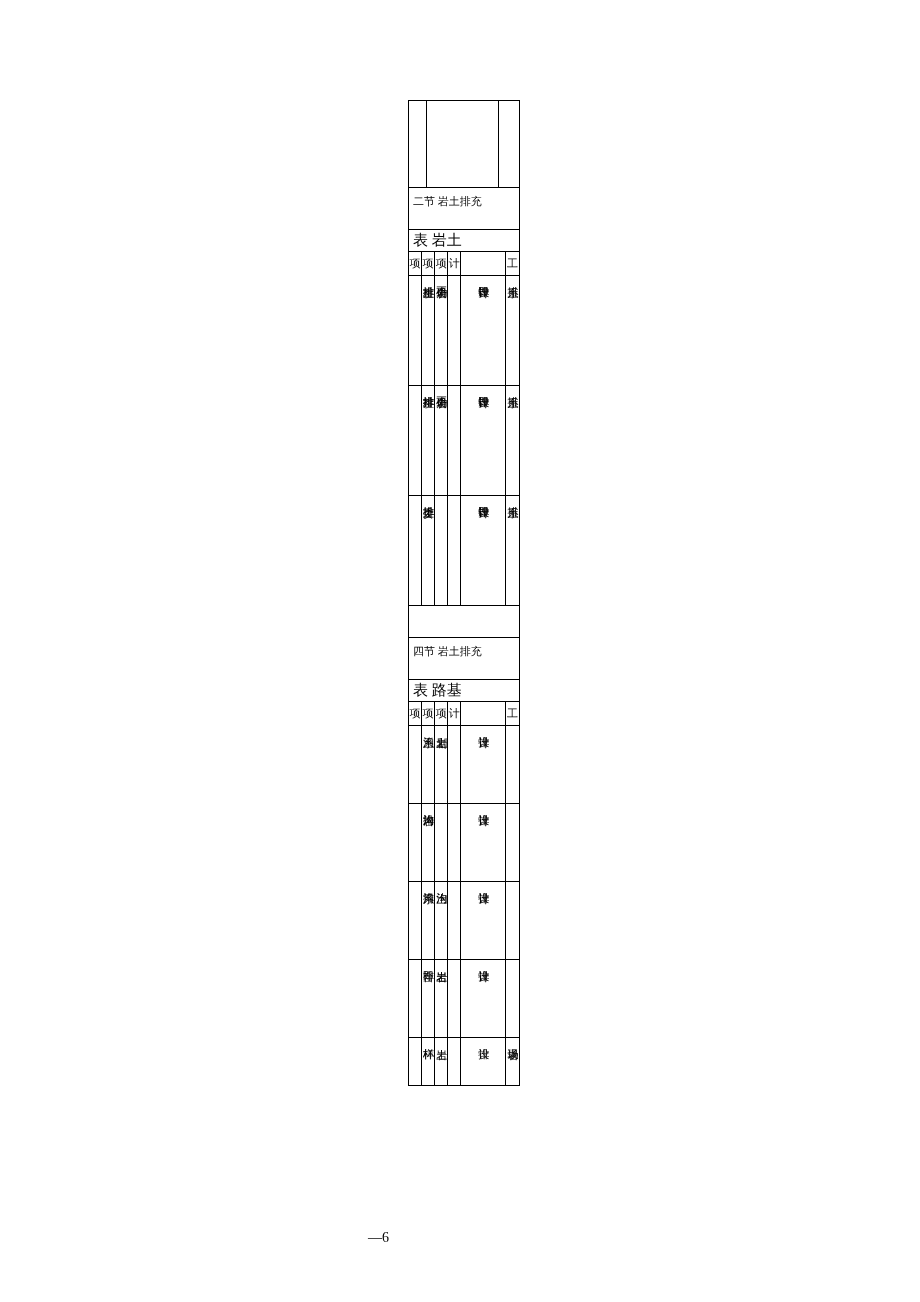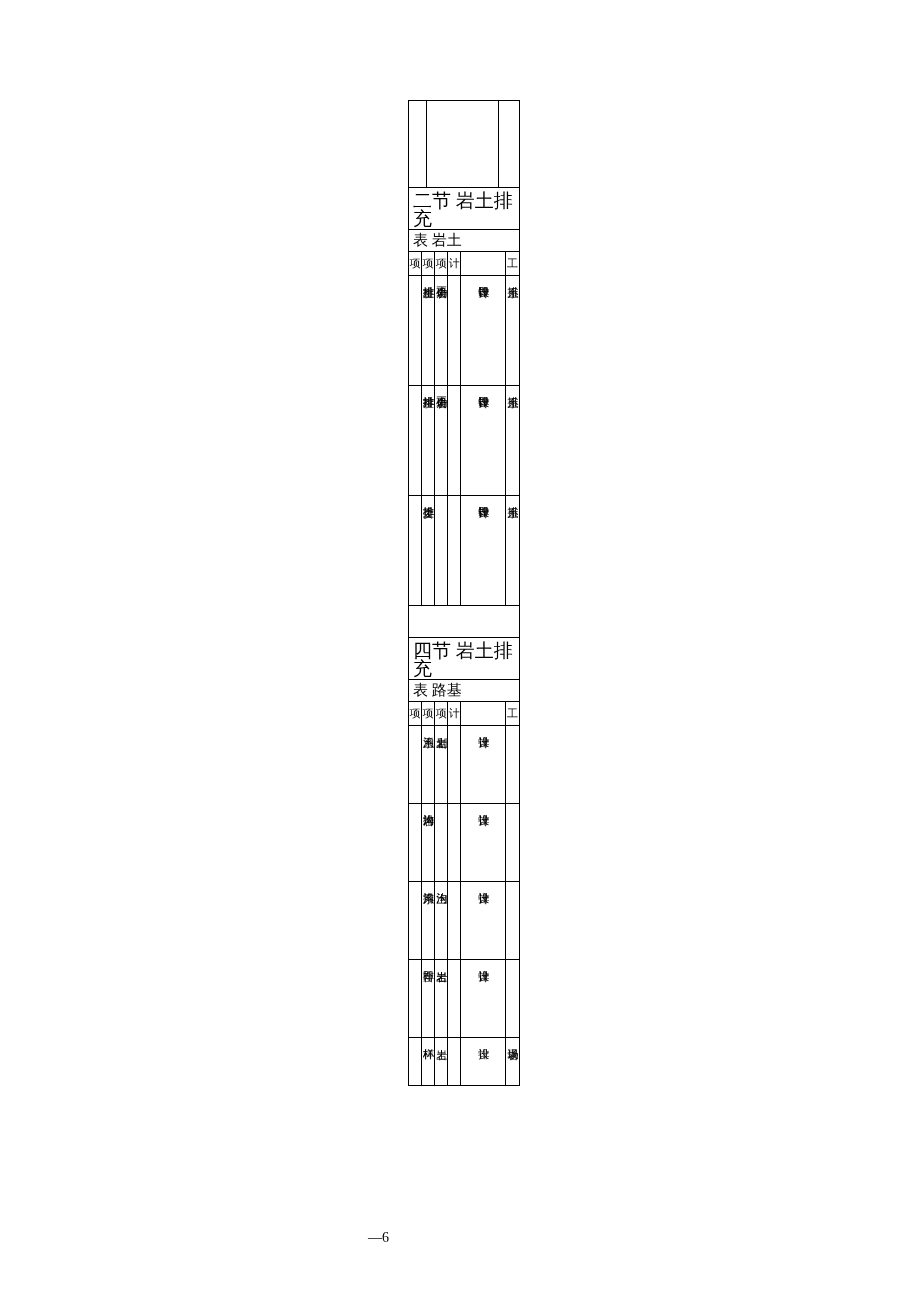--- a/index.html
+++ b/index.html
@@ -33,21 +33,21 @@
       flex: 1;
       border-right: 1px solid #000;
     }
     .empty-block .cell-c {
       width: 20px;
     }
     .section-title {
       border: 1px solid #000;
       border-top: none;
       height: 42px;
-      font-size: 19px;
+      font-size: 11px;
       padding: 4px 2px 2px 4px;
       overflow: hidden;
       line-height: 18px;
     }
     .sub-title {
       border: 1px solid #000;
       border-top: none;
       height: 22px;
       font-size: 15px;
       padding: 2px 2px 2px 4px;

